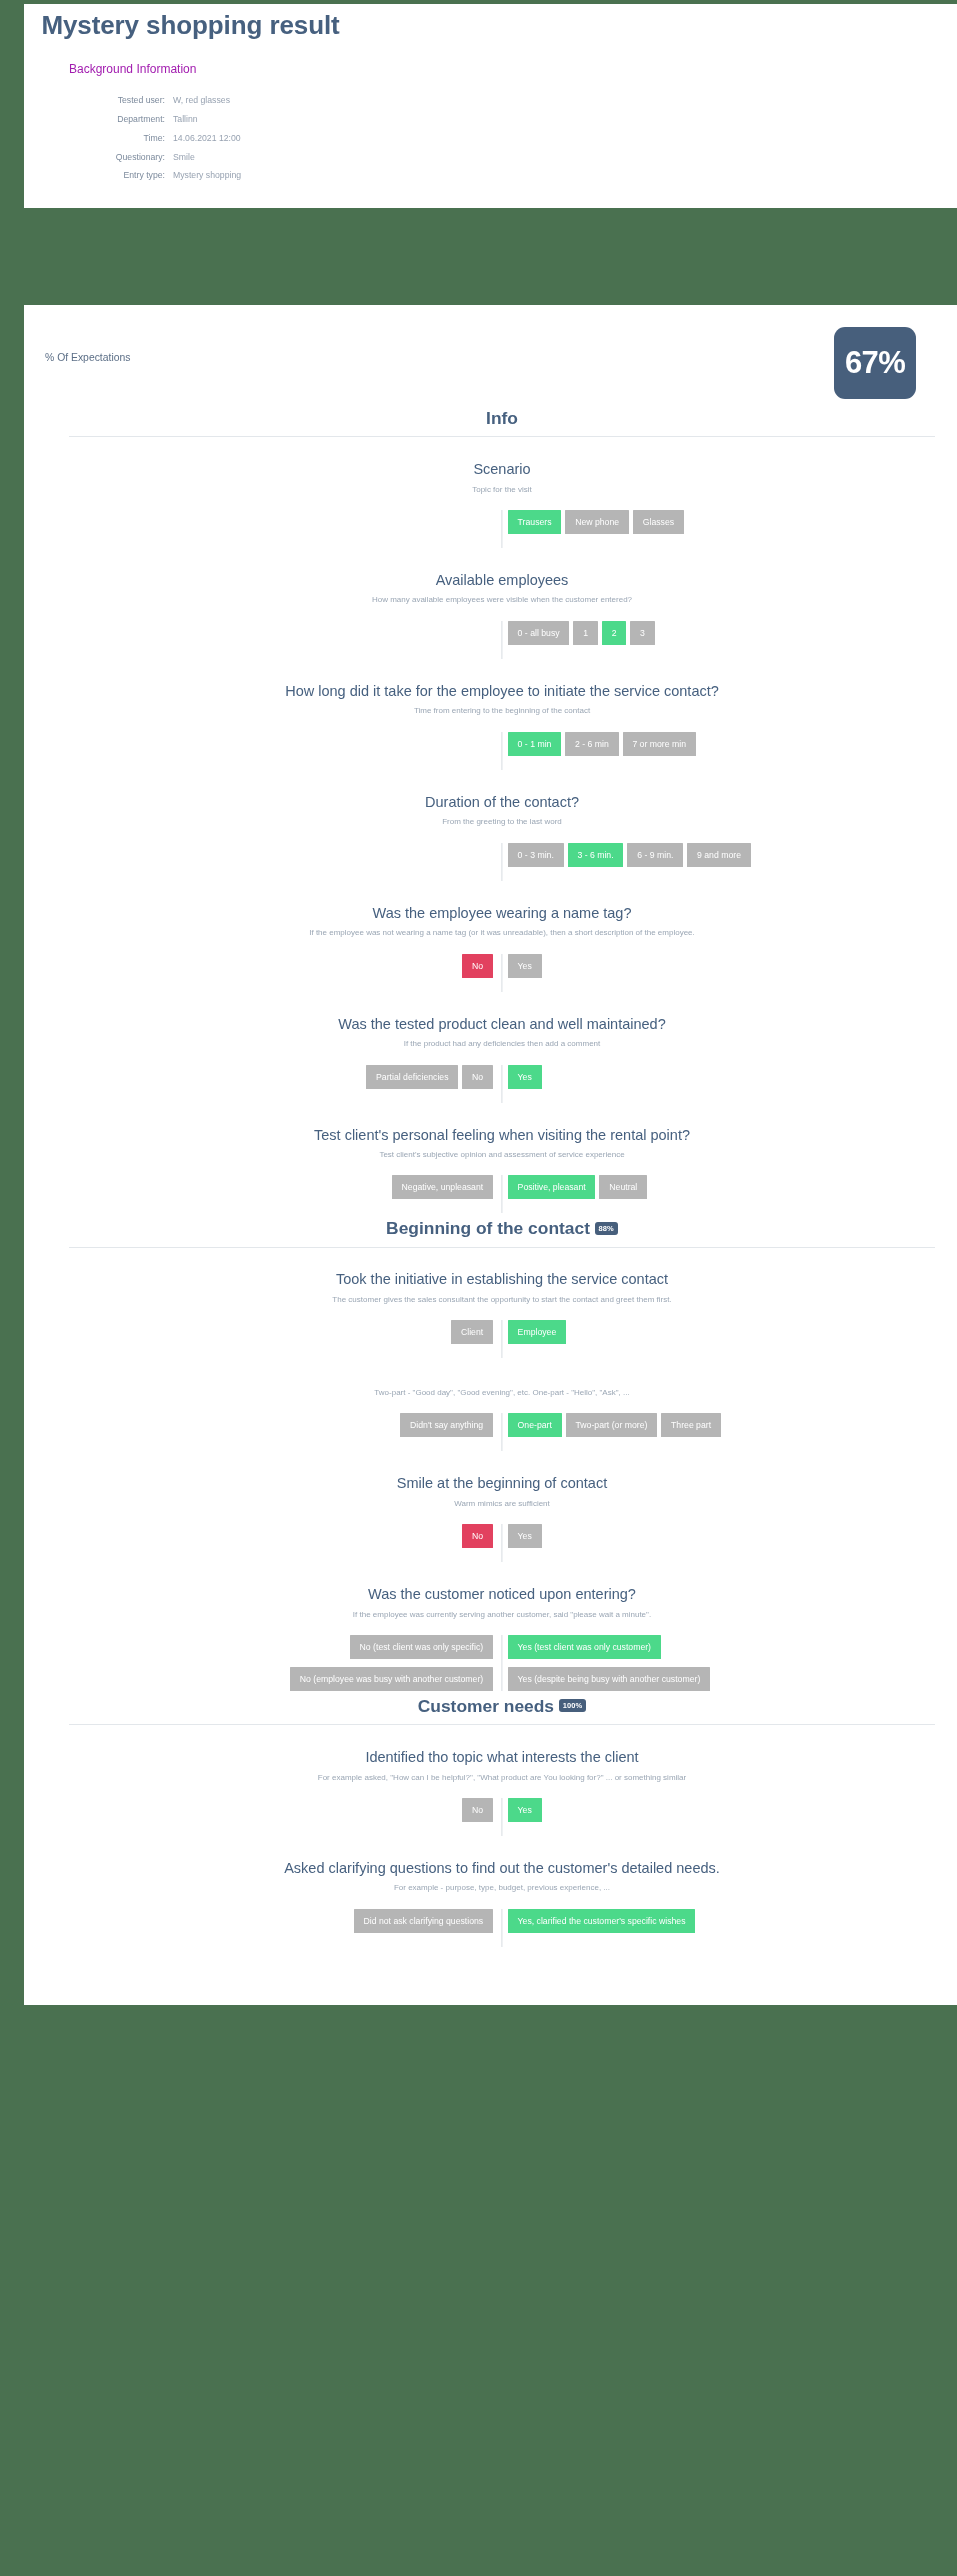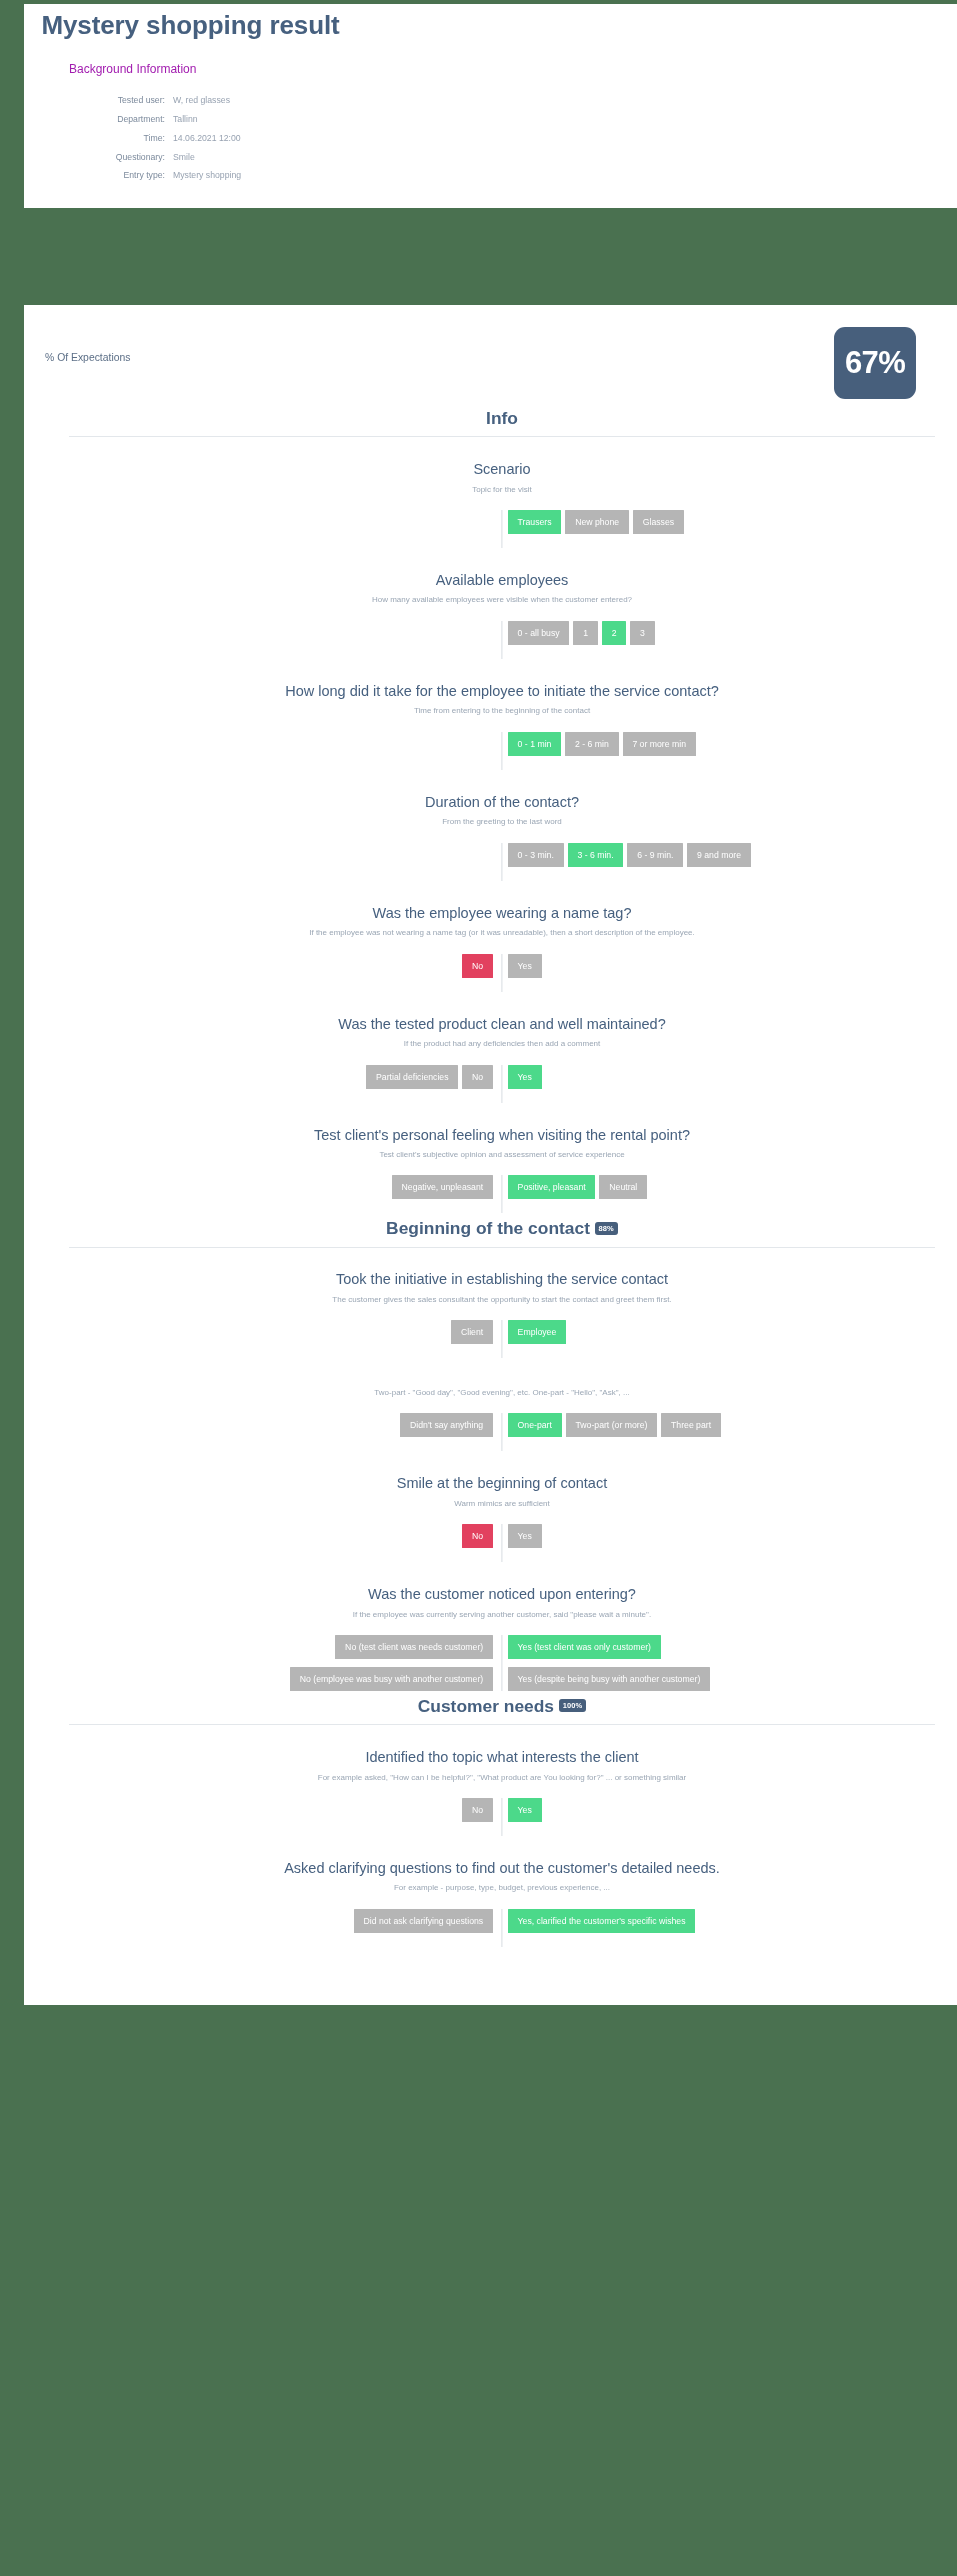--- a/index.html
+++ b/index.html
@@ -410,21 +410,21 @@
               </div>
             </div>
           </div>
           <div class="question">
             <div class="q-title">Was the customer noticed upon entering?</div>
             <div class="q-sub">If the employee was currently serving another customer, said "please wait a minute".</div>
             <div class="opts-wrap">
               <div class="opts-divider"></div>
               <div class="opts-grid">
                 <div class="opts-left">
-                  <div class="opt">No (test client was needs customer)</div>
+                  <div class="opt">No (test client was only specific)</div>
                   <div class="row-break"></div>
                   <div class="opt">No (employee was busy with another customer)</div>
                 </div>
                 <div class="opts-right">
                   <div class="opt sel-green">Yes (test client was only customer)</div>
                   <div class="row-break"></div>
                   <div class="opt">Yes (despite being busy with another customer)</div>
                 </div>
               </div>
             </div>

